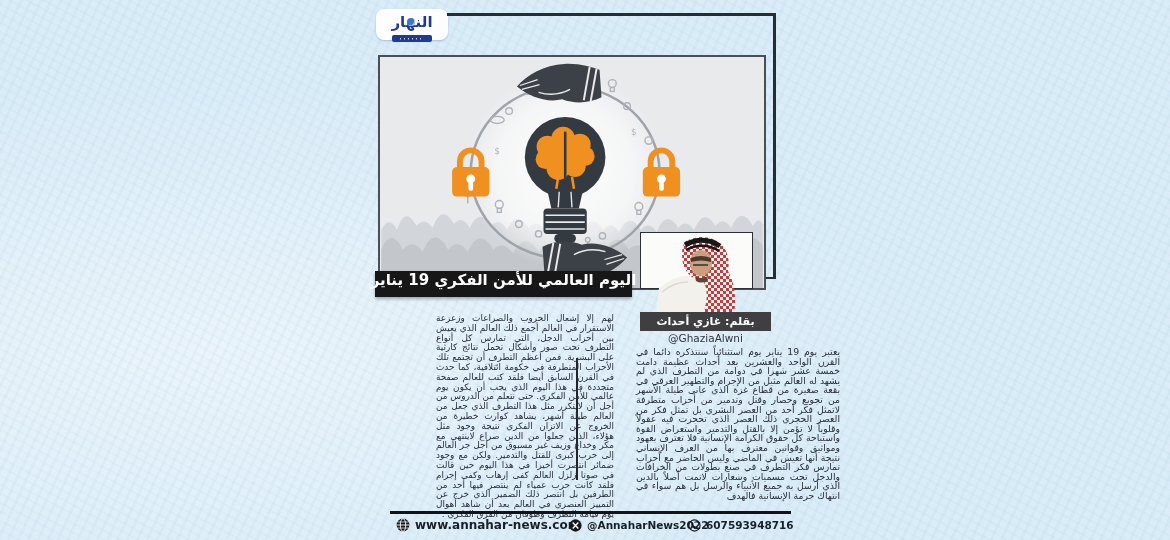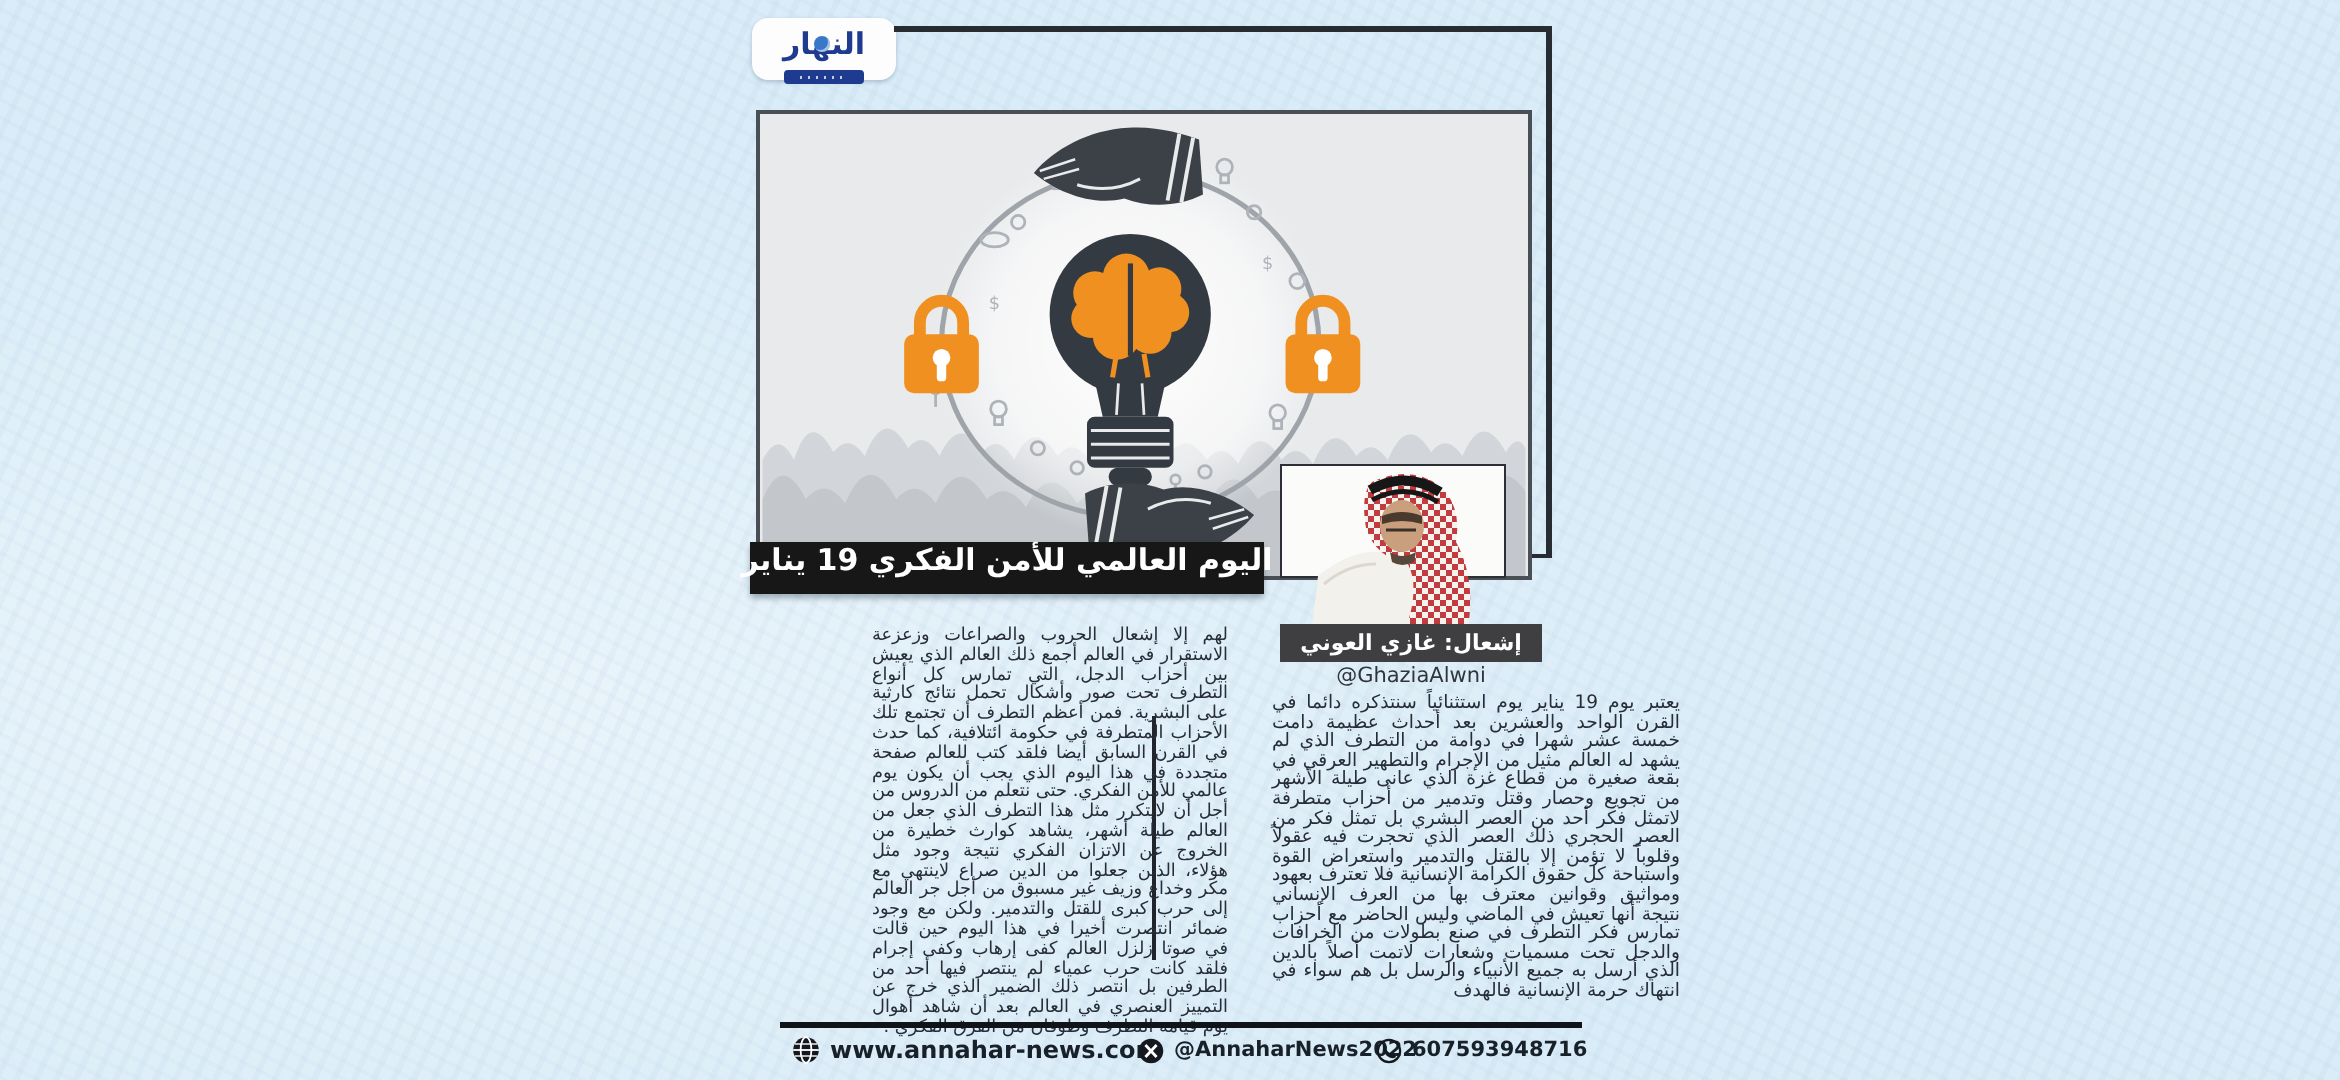--- a/index.html
+++ b/index.html
@@ -208,21 +208,21 @@
       <ellipse cx="53" cy="29" rx="11" ry="13" fill="#c99f7e"></ellipse>
       <path d="M43,24 Q53,20 63,24 L63,28 Q53,25 43,28 Z" fill="#4a3a2d"></path>
       <path d="M45,31 h7 M52,31 h8" stroke="#3a3228" stroke-width="1.6" fill="none"></path>
       <path d="M47,42 Q53,46 60,42 L59,47 Q53,50 48,47 Z" fill="#57483a"></path>
       <path d="M37,11 Q55,1 72,12" stroke="#171717" stroke-width="5" fill="none"></path>
       <path d="M38,16 Q55,7 71,17" stroke="#171717" stroke-width="2.4" fill="none"></path>
     </svg>
   </div>
 
   <div class="abs byline-bar">
-    <span class="byline-text">إشعال: غازي العوني</span>
+    <span class="byline-text">بقلم: غازي أحداث</span>
   </div>
   <div class="abs byline-handle">@GhaziaAlwni</div>
 
   <div class="abs col col-right" lang="ar">يعتبر يوم 19 يناير يوم استثنائياً سنتذكره دائما في القرن الواحد والعشرين بعد أحداث عظيمة دامت خمسة عشر شهرا في دوامة من التطرف الذي لم يشهد له العالم مثيل من الإجرام والتطهير العرقي في بقعة صغيرة من قطاع غزة الذي عانى طيلة الأشهر من تجويع وحصار وقتل وتدمير من أحزاب متطرفة لاتمثل فكر أحد من العصر البشري بل تمثل فكر من العصر الحجري ذلك العصر الذي تحجرت فيه عقولاً وقلوباً لا تؤمن إلا بالقتل والتدمير واستعراض القوة واستباحة كل حقوق الكرامة الإنسانية فلا تعترف بعهود ومواثيق وقوانين معترف بها من العرف الإنساني نتيجة أنها تعيش في الماضي وليس الحاضر مع أحزاب تمارس فكر التطرف في صنع بطولات من الخرافات والدجل تحت مسميات وشعارات لاتمت أصلاً بالدين الذي أرسل به جميع الأنبياء والرسل بل هم سواء في انتهاك حرمة الإنسانية فالهدف</div>
   <div class="abs col-divider"></div>
   <div class="abs col col-left" lang="ar">لهم إلا إشعال الحروب والصراعات وزعزعة الاستقرار في العالم أجمع ذلك العالم الذي يعيش بين أحزاب الدجل، التي تمارس كل أنواع التطرف تحت صور وأشكال تحمل نتائج كارثية على البشرية. فمن أعظم التطرف أن تجتمع تلك الأحزاب المتطرفة في حكومة ائتلافية، كما حدث في القرن السابق أيضا فلقد كتب للعالم صفحة متجددة في هذا اليوم الذي يجب أن يكون يوم عالمي للأمن الفكري. حتى نتعلم من الدروس من أجل أن لايتكرر مثل هذا التطرف الذي جعل من العالم طيلة أشهر، يشاهد كوارث خطيرة من الخروج عن الاتزان الفكري نتيجة وجود مثل هؤلاء، الذين جعلوا من الدين صراع لاينتهي مع مكر وخداع وزيف غير مسبوق من أجل جر العالم إلى حرب كبرى للقتل والتدمير. ولكن مع وجود ضمائر انتصرت أخيرا في هذا اليوم حين قالت في صوتا زلزل العالم كفى إرهاب وكفى إجرام فلقد كانت حرب عمياء لم ينتصر فيها أحد من الطرفين بل انتصر ذلك الضمير الذي خرج عن التمييز العنصري في العالم بعد أن شاهد أهوال يوم قيامة التطرف وطوفان من الفرق الفكري .</div>
 
   <div class="abs footer-rule"></div>
 
   <div class="abs footer-item fi-web">

